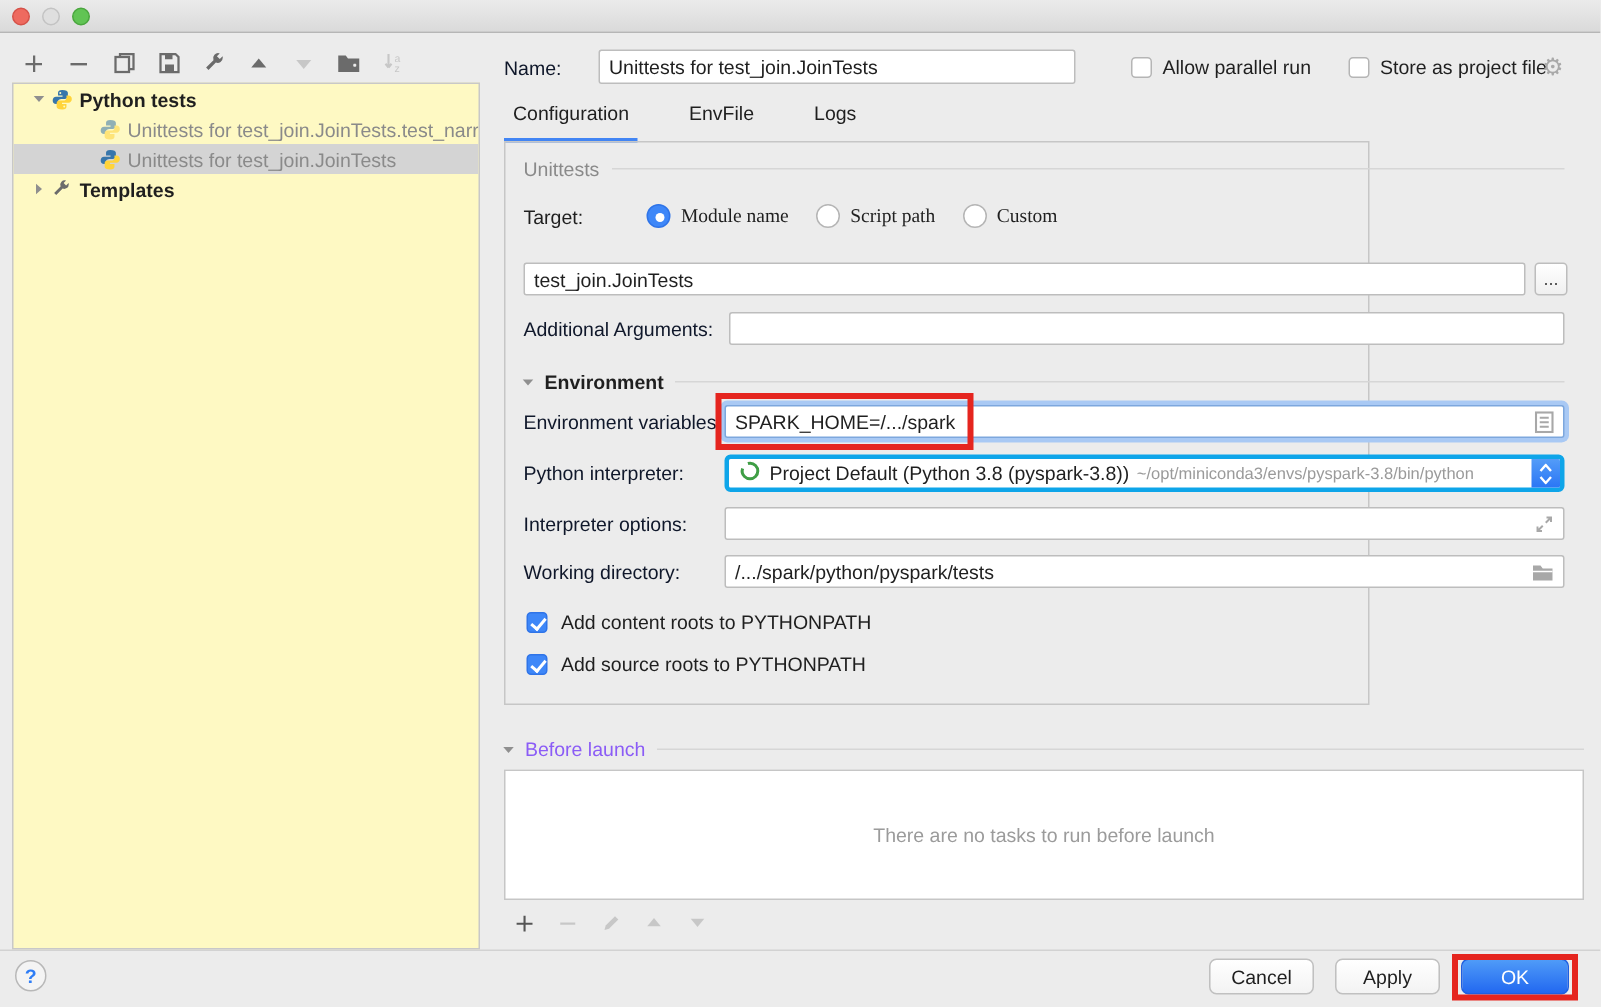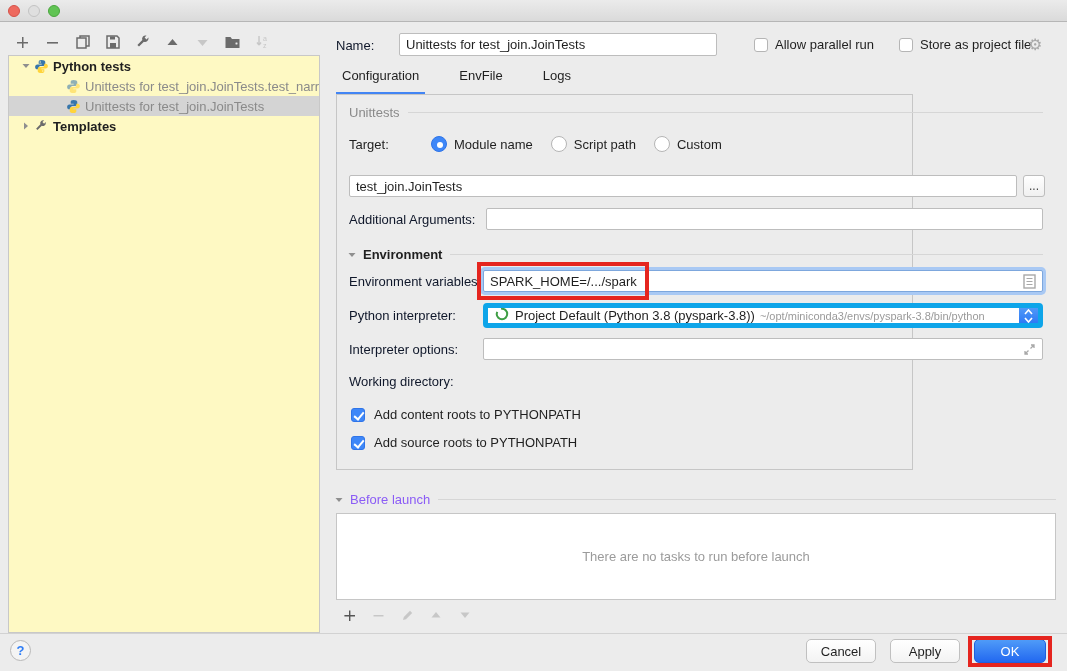--- a/index.html
+++ b/index.html
@@ -80,21 +80,21 @@
   .groupbox {
     position:absolute; left:336px; top:94px; width:577px; height:376px;
     border:1px solid #c6c6c6;
   }
   .section-hd { display:flex; align-items:center; color:#8a8a8a; }
   .section-hd .hd-line { flex:1; height:1px; background:#d6d6d6; margin-left:8px; }
   .gb-legend { position:absolute; left:12px; top:10px; width:694px; }
 
   .target-row { position:absolute; left:12px; top:41px; display:flex; align-items:center; }
   .target-label { width:82px; }
-  .radio-opt { display:flex; align-items:flex-end; gap:7px; margin-right:18px; }
+  .radio-opt { display:flex; align-items:flex-end; gap:7px; margin-right:18px;font-family:Liberation Serif, serif; }
   .radio { width:16px; height:16px; border-radius:50%; background:#fff; border:1px solid #b5b5b5; position:relative; flex:0 0 auto; }
   .radio.on { background:#3e87f8; border-color:#2f74e8; }
   .radio.on::after { content:""; position:absolute; left:5px; top:5px; width:6px; height:6px; border-radius:50%; background:#fff; }
 
   .module-field { position:absolute; left:12px; top:80px; width:668px; height:22px; }
   .browse-btn {
     position:absolute; left:686px; top:80px; width:22px; height:22px;
     background:linear-gradient(#fff,#f0f0f0); border:1px solid #bdbdbd; border-radius:3px;
     display:flex; align-items:center; justify-content:center; font-size:12px; color:#444;
   }
@@ -112,21 +112,21 @@
     justify-content:space-between;
   }
   .red-box {
     position:absolute; border:4px solid #e5251f; background:transparent; z-index:6; pointer-events:none;
   }
   .red-env { left:140px; top:167px; width:172px; height:38px; }
 
   .interp-label { position:absolute; left:12px; top:213px; }
   .interp-select {
     position:absolute; left:146px; top:208px; width:560px; height:25px;
-    background:#fff; border:5px solid #0ea5e9; border-radius:4px;
+    background:#fff; border:3px solid #0ea5e9; border-radius:4px;
     display:flex; align-items:center; overflow:hidden;
   }
   .interp-select .conda { margin:0 6px 0 7px; flex:0 0 auto; }
   .interp-name { white-space:nowrap; }
   .interp-path { color:#9a9a9a; font-size:11px; margin-left:5px; white-space:nowrap; overflow:hidden; flex:1; }
   .stepper {
     width:19px; height:25px; margin-left:auto; flex:0 0 auto;
     background:linear-gradient(#5aa2f8,#2470f5); border-radius:0 4px 4px 0;
     display:flex; flex-direction:column; align-items:center; justify-content:center; gap:2px;
   }
@@ -387,20 +387,29 @@
     <div class="lbl iopts-label" style="position:absolute;">Interpreter options:</div>
     <div class="field iopts-field">
       <span class="trail-icon">
         <svg width="13" height="13" viewBox="0 0 13 13">
             <path d="M8 2h3v3M11 2L7.5 5.5M5 11H2V8M2 11l3.5-3.5" fill="none" stroke="currentColor" stroke-width="1.3"></path>
           </svg>
       </span>
     </div>
 
     <div class="lbl wd-label" style="position:absolute;">Working directory:</div>
+    <div class="field wd-field">
+      <span>/.../spark/python/pyspark/tests</span>
+      <span class="trail-icon">
+        <svg width="15" height="13" viewBox="0 0 15 13">
+            <path d="M1 2h5l1.5 2H14v8H1z" fill="currentColor"></path>
+            <path d="M1 6h13" stroke="#fff" stroke-width="1"></path>
+          </svg>
+      </span>
+    </div>
 
     <div class="gb-check gb-check1">
       <span class="cb checked"></span>
       <span>Add content roots to PYTHONPATH</span>
     </div>
     <div class="gb-check gb-check2">
       <span class="cb checked"></span>
       <span>Add source roots to PYTHONPATH</span>
     </div>
   </div>

